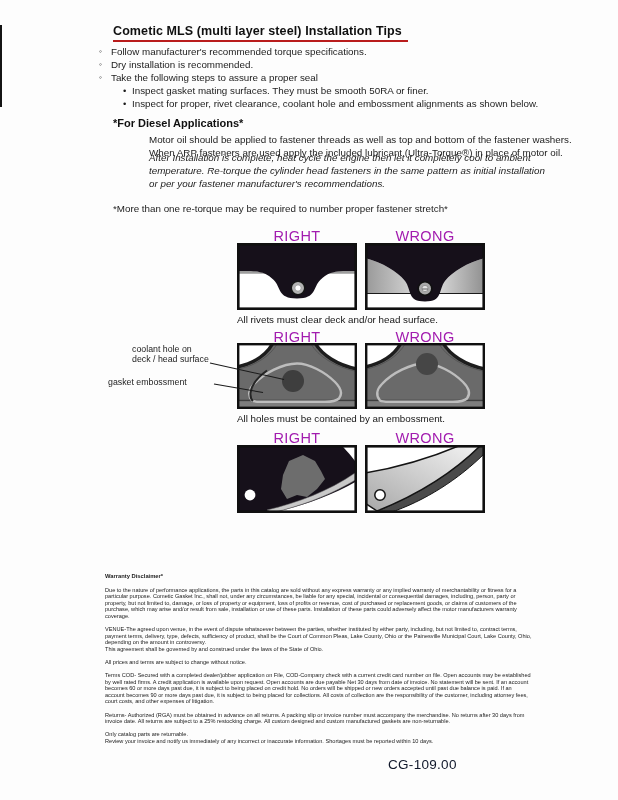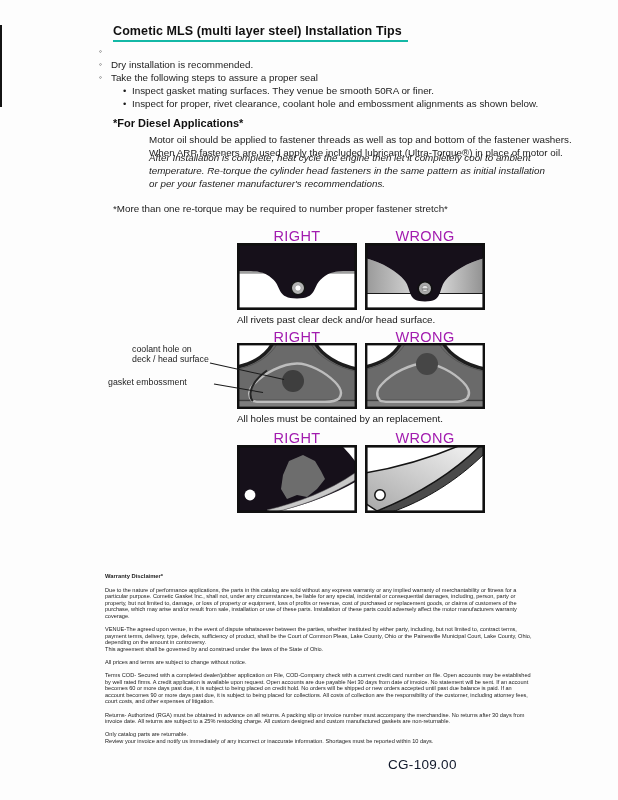--- a/index.html
+++ b/index.html
@@ -6,21 +6,21 @@
   .page{
     position:relative;width:618px;height:800px;background:#fdfdfd;
     font-family:"Liberation Sans","DejaVu Sans",sans-serif;color:#1c1c1c;
     overflow:hidden;margin:0 auto;
   }
   .abs{position:absolute;}
   .prelines{white-space:pre-line;margin-left:36px;}
   
   .edge-tick{left:0;top:25px;width:2px;height:82px;background:#141414;}
   .title{left:113px;top:24px;font-size:12.5px;font-weight:bold;color:#101010;
-         border-bottom:2px solid #14b8a6;padding:0 6px 2px 0;letter-spacing:.1px;}
+         border-bottom:2px solid #b91c1c;padding:0 6px 2px 0;letter-spacing:.1px;}
   
   .tips{left:99px;top:45px;font-size:9.8px;line-height:13px;}
   .b-row{display:flex;}
   .b-row .mk{width:12px;flex:0 0 12px;font-size:8.5px;line-height:13px;color:#1c1c1c;}
   .b-row.sub{margin-left:24px;}
   .b-row.sub .mk{width:9px;flex:0 0 9px;font-size:9.5px;}
   
   .diesel-heading{left:113px;top:117px;font-size:11px;font-weight:bold;color:#101010;}
   .para{left:113px;font-size:9.8px;line-height:12.9px;width:450px;}
   .para1{top:134px;} .para2{top:152px;font-style:italic;} .para3{top:203px;}
@@ -54,32 +54,33 @@
 
 <div class="page">
 
   <div class="abs edge-tick"></div>
 
   <div class="abs title">Cometic MLS (multi layer steel) Installation Tips</div>
 
   <div class="abs tips">
     <div class="b-row">
       <span class="mk">◦</span>
+      <span>Follow manufacturer's recommended torque specifications.</span>
     </div>
     <div class="b-row">
       <span class="mk">◦</span>
       <span>Dry installation is recommended.</span>
     </div>
     <div class="b-row">
       <span class="mk">◦</span>
       <span>Take the following steps to assure a proper seal</span>
     </div>
     <div class="b-row sub">
       <span class="mk">•</span>
-      <span>Inspect gasket mating surfaces.  They venue be smooth 50RA or finer.</span>
+      <span>Inspect gasket mating surfaces.  They must be smooth 50RA or finer.</span>
     </div>
     <div class="b-row sub">
       <span class="mk">•</span>
       <span>Inspect for proper, rivet clearance, coolant hole and embossment alignments as shown below.</span>
     </div>
   </div>
 
   <div class="abs diesel-heading">*For Diesel Applications*</div>
   <div class="abs para para1 prelines">Motor oil should be applied to fastener threads as well as top and bottom of the fastener washers.
 When ARP fasteners are used apply the included lubricant (Ultra-Torque®) in place of motor oil.</div>
@@ -118,21 +119,21 @@
       <path d="M0,15 C18,20 32,28 40,38 C43.5,42.5 45,46.5 45,50.5 H0 Z" fill="url(#gwL)"></path>
       <path d="M120,15 C102,20 88,28 80,38 C76.5,42.5 75,46.5 75,50.5 H120 Z" fill="url(#gwR)"></path>
       <line x1="0" y1="50.5" x2="120" y2="50.5" stroke="#1a1a1a" stroke-width="1"></line>
       <path d="M0,0 H120 V15 C102,20 88,28 80,38 C73,47.5 78,58.5 60,58.5 C42,58.5 47,47.5 40,38 C32,28 18,20 0,15 Z" fill="#16101a"></path>
       <circle cx="60" cy="45.5" r="6.8" fill="#a9a9a9" stroke="#101010" stroke-width="1.6"></circle>
       <circle cx="60" cy="45.5" r="3.1" fill="#e3e3e3" stroke="#777777" stroke-width="0.6"></circle>
       <line x1="57" y1="46" x2="63" y2="46" stroke="#555555" stroke-width="0.9"></line>
       <rect x="1.3" y="1.3" width="117.4" height="64.4" fill="none" stroke="#101010" stroke-width="2.6"></rect>
     </svg>
   </div>
-  <div class="abs caption cap1">All rivets past clear deck and/or head surface.</div>
+  <div class="abs caption cap1">All rivets must clear deck and/or head surface.</div>
 
   <div class="abs dlabel row2-label-right">RIGHT</div>
   <div class="abs dlabel row2-label-wrong">WRONG</div>
 
   <div class="abs panel row2-left">
     <svg width="120" height="66" viewBox="0 0 120 66">
       <rect width="120" height="66" fill="#6a6a6a"></rect>
       <path d="M0,0 H36 C30,11 18,20 0,24 Z" fill="#ffffff"></path>
       <path d="M36,0 C30,11 18,20 0,24" stroke="#1d1d1d" stroke-width="3.4" fill="none"></path>
       <path d="M120,0 H78 C85,12 100,22 120,26 Z" fill="#ffffff"></path>
@@ -156,21 +157,21 @@
       <path d="M78,0 C85,12 100,22 120,26" stroke="#1d1d1d" stroke-width="3.4" fill="none"></path>
       <path d="M40,1 C34,12 20,22 2,26" stroke="#555555" stroke-width="1" fill="none"></path>
       <path d="M74,1 C81,13 98,24 118,28" stroke="#555555" stroke-width="1" fill="none"></path>
       <line x1="0" y1="57.5" x2="120" y2="57.5" stroke="#3f3f3f" stroke-width="1.4"></line>
       <rect x="0" y="58.3" width="120" height="7.7" fill="#7d7d7d"></rect>
       <path d="M15,57.5 C11,53 11,47 17,41 C27,30 46,20.5 60,20.5 C72,20.5 88,29 98,39 C104,45 105.5,51 102,55.5 C99,58.3 94,58.8 88,58.8 L24,58.8 C19,58.8 16.5,58.4 15,57.5 Z" fill="none" stroke="#bdbdbd" stroke-width="2.4"></path>
       <circle cx="62" cy="21" r="11" fill="#464646"></circle>
       <rect x="1.2" y="1.2" width="117.6" height="63.6" fill="none" stroke="#101010" stroke-width="2.4"></rect>
     </svg>
   </div>
-  <div class="abs caption cap2">All holes must be contained by an replacement.</div>
+  <div class="abs caption cap2">All holes must be contained by an embossment.</div>
 
   <div class="abs ann ann1 prelines">coolant hole on
 deck / head surface</div>
   <div class="abs ann ann2">gasket embossment</div>
   <svg class="abs leader-lines" width="110" height="45" viewBox="0 0 110 45">
     <line x1="10" y1="8" x2="84" y2="24.5" stroke="#1a1a1a" stroke-width="1.1"></line>
     <line x1="14" y1="29" x2="63" y2="37.5" stroke="#1a1a1a" stroke-width="1.1"></line>
   </svg>
 
   <div class="abs dlabel row3-label-right">RIGHT</div>

